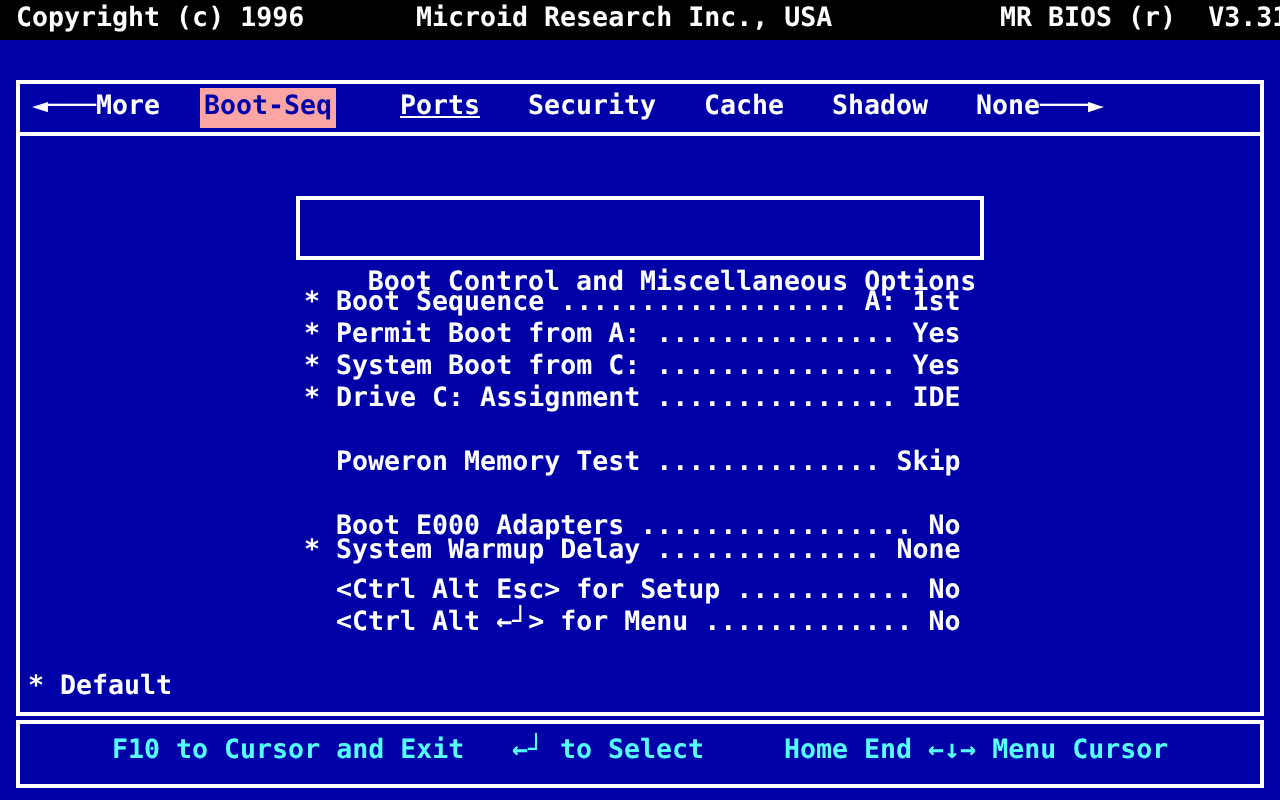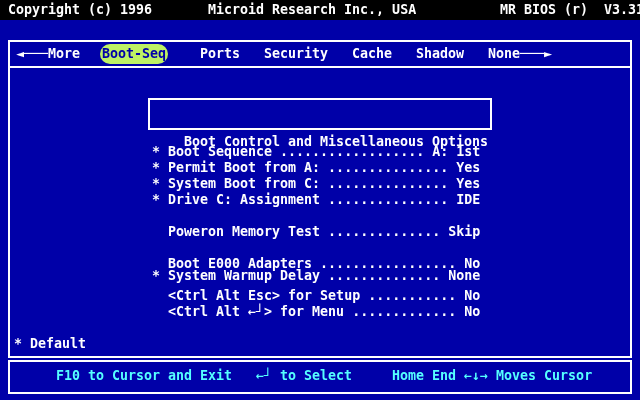--- a/index.html
+++ b/index.html
@@ -17,22 +17,22 @@
   .t-copy{left:8px;}
   .t-comp{left:208px;}
   .t-ver{left:484px;padding-left:16px;}
 
   
   .menubox{position:absolute;left:8px;top:40px;width:624px;height:28px;
     border:2px solid #FFFFFF;box-sizing:border-box;}
   .menu-item{position:absolute;top:46px;height:16px;line-height:16px;cursor:default;}
   .mi-0{left:16px;}
   .mi-1{left:100px;top:44px;width:68px;height:20px;line-height:20px;text-align:center;
-        background:#bef264;color:#0000A8;border-radius:10px;}
-  .mi-2{left:200px;}
+        background:#fca5a5;color:#0000A8;}
+  .mi-2{left:200px;text-decoration:underline;}
   .mi-3{left:264px;}
   .mi-4{left:352px;}
   .mi-5{left:416px;}
   .mi-6{left:488px;}
 
   
   .mainbox{position:absolute;left:8px;top:66px;width:624px;height:292px;
     border:2px solid #FFFFFF;border-top:none;box-sizing:border-box;}
 
   
@@ -89,15 +89,15 @@
   <div class="opt r5">* System Warmup Delay .............. None</div>
   <div class="opt r6">  Boot E000 Adapters ................. No</div>
   <div class="opt r8">  &lt;Ctrl Alt ←┘&gt; for Menu ............. No</div>
   <div class="opt r7">  &lt;Ctrl Alt Esc&gt; for Setup ........... No</div>
 
   <div class="default-note">* Default</div>
 
   <div class="footerbox"></div>
   <div class="fhint f1">F10 to Cursor and Exit</div>
   <div class="fhint f2">←┘ to Select</div>
-  <div class="fhint f3">Home End ←↓→ Moves Cursor</div>
+  <div class="fhint f3">Home End ←↓→ Menu Cursor</div>
 
 </div>
 
 </body></html>

